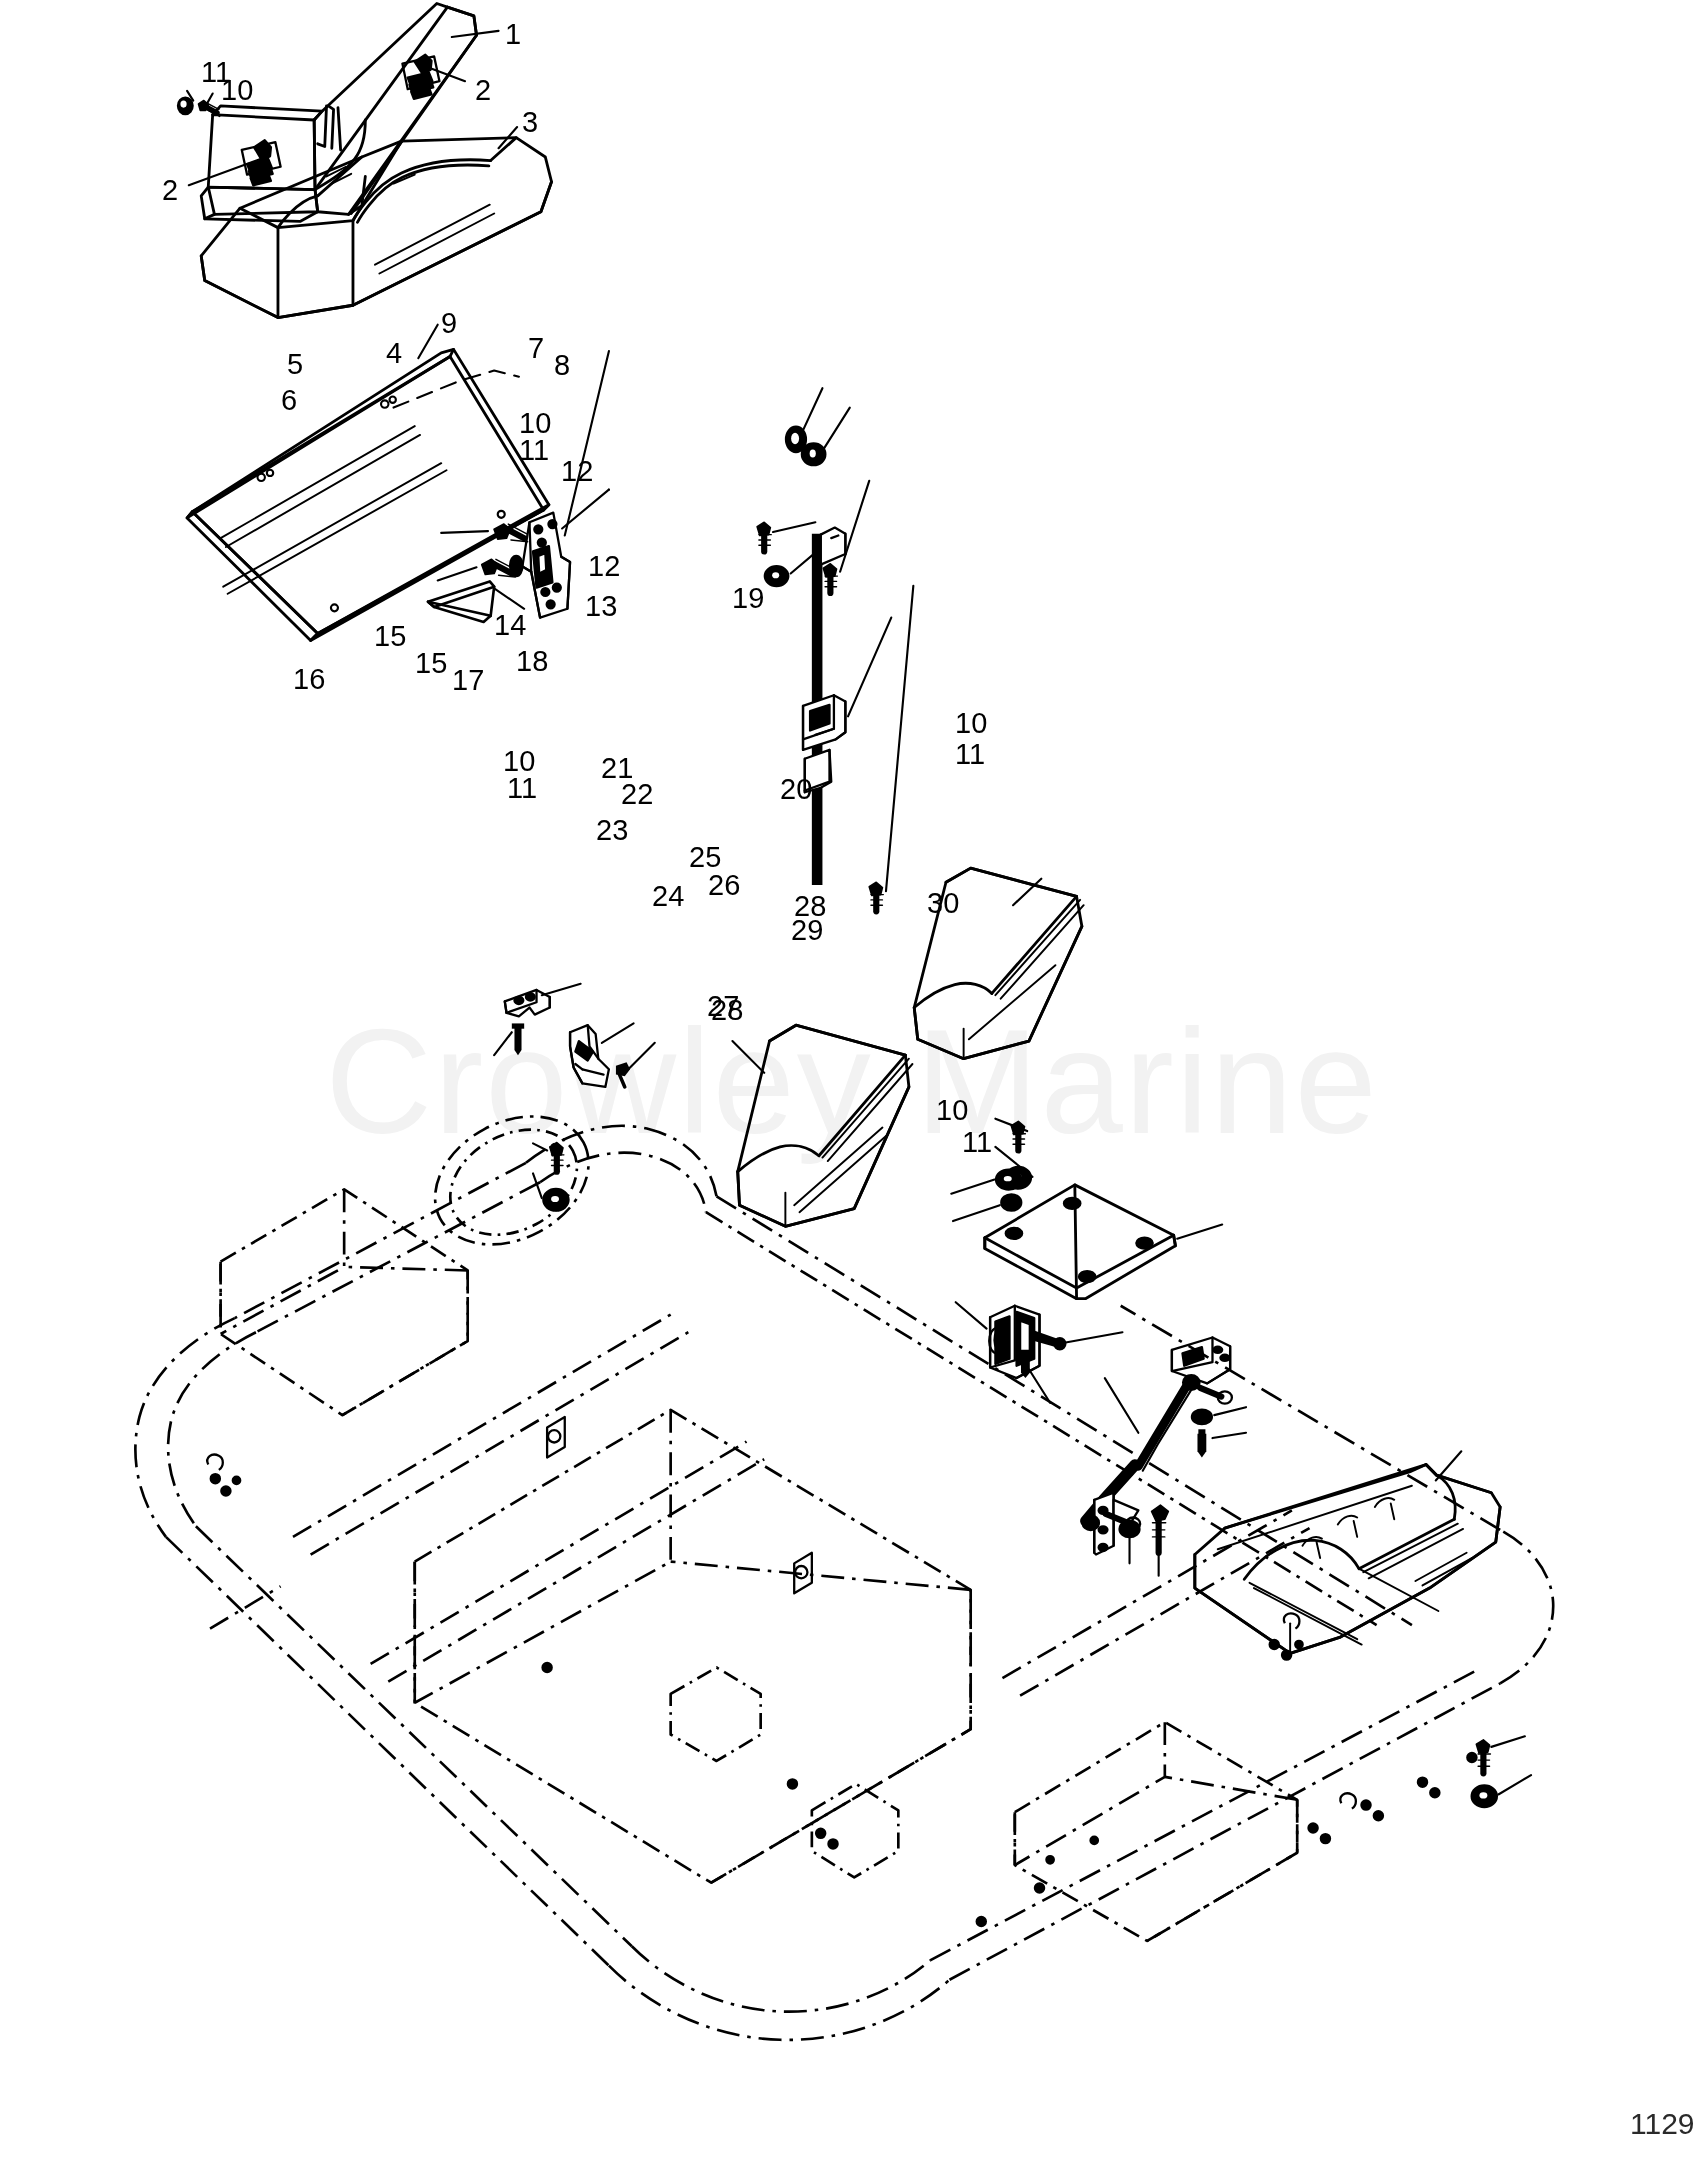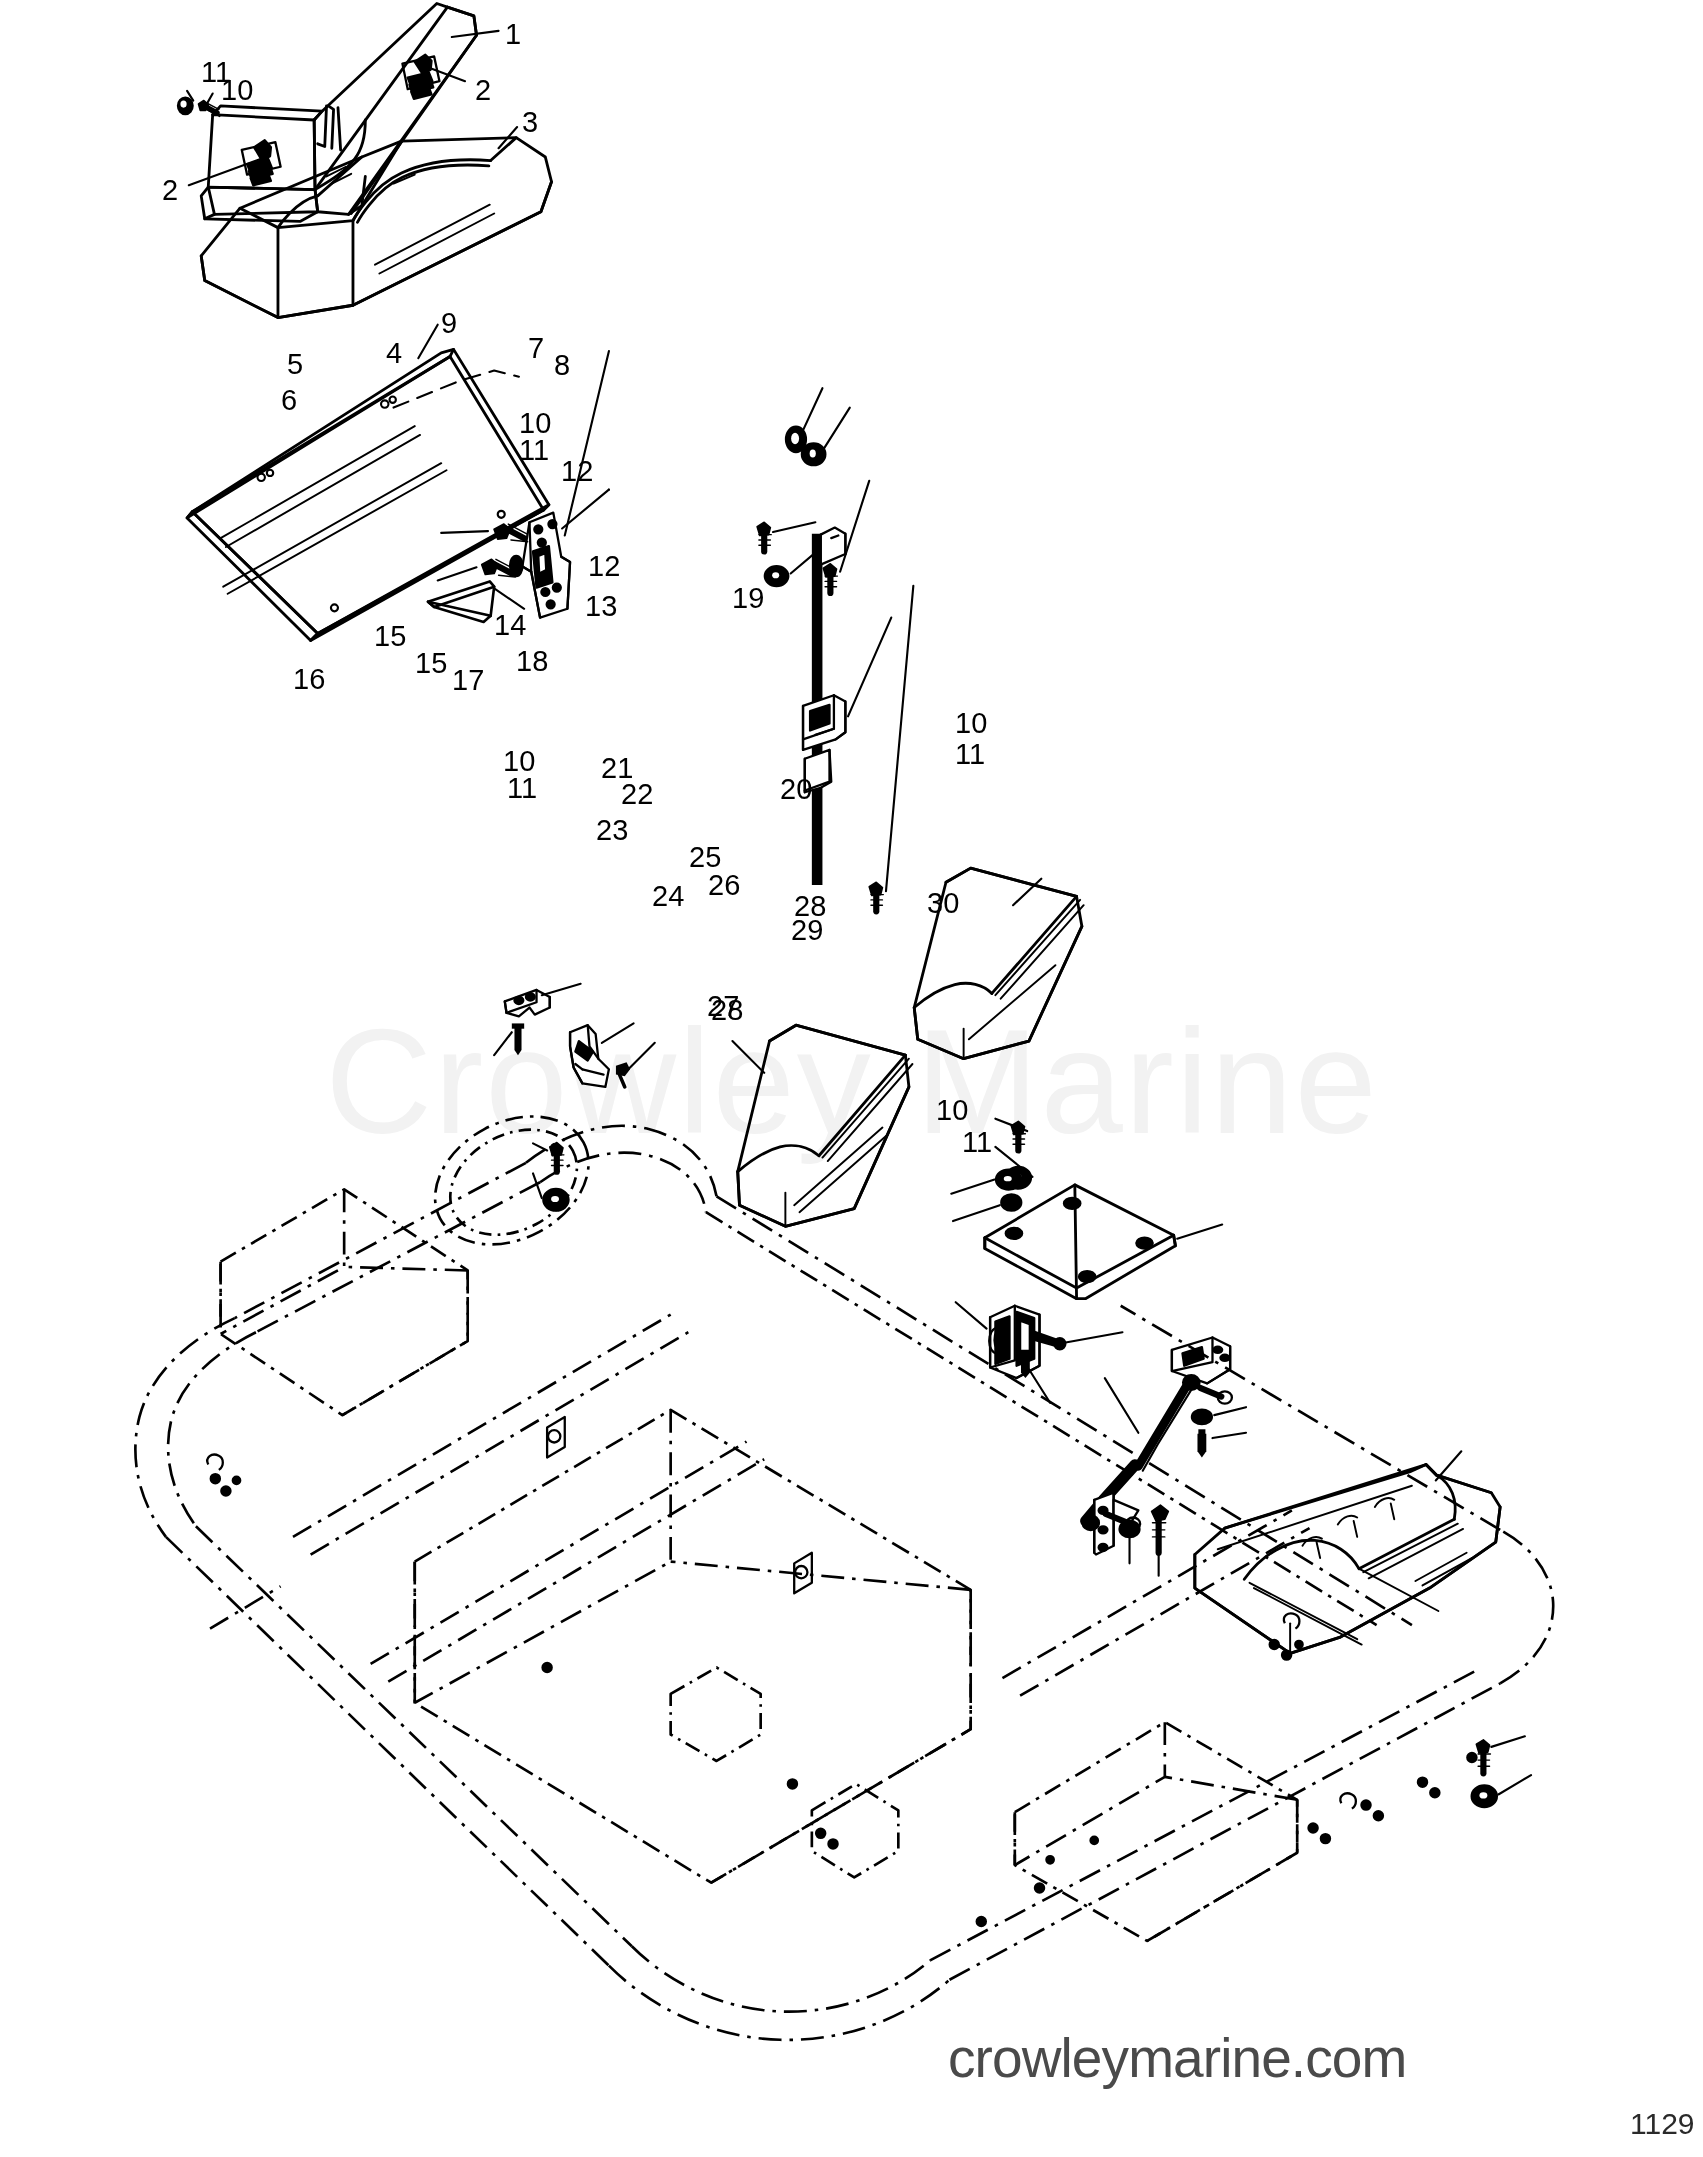--- a/index.html
+++ b/index.html
@@ -577,17 +577,16 @@
       <div class="callout" style="left: 708px; top: 871px;">26</div>
       <div class="callout" style="left: 794px; top: 892px;">28</div>
       <div class="callout" style="left: 791px; top: 916px;">29</div>
       <div class="callout" style="left: 927px; top: 889px;">30</div>
       <div class="callout" style="left: 711px; top: 996px;">28</div>
       <div class="callout" style="left: 707px; top: 992px;">27</div>
       <div class="callout" style="left: 936px; top: 1096px;">10</div>
       <div class="callout" style="left: 962px; top: 1128px;">11</div>
     </div>
 
-  <div class="wm-url">crowleymarine.com</div>
   <div class="page-no">1129</div>
 
 </div>
 
 
 </body></html>

